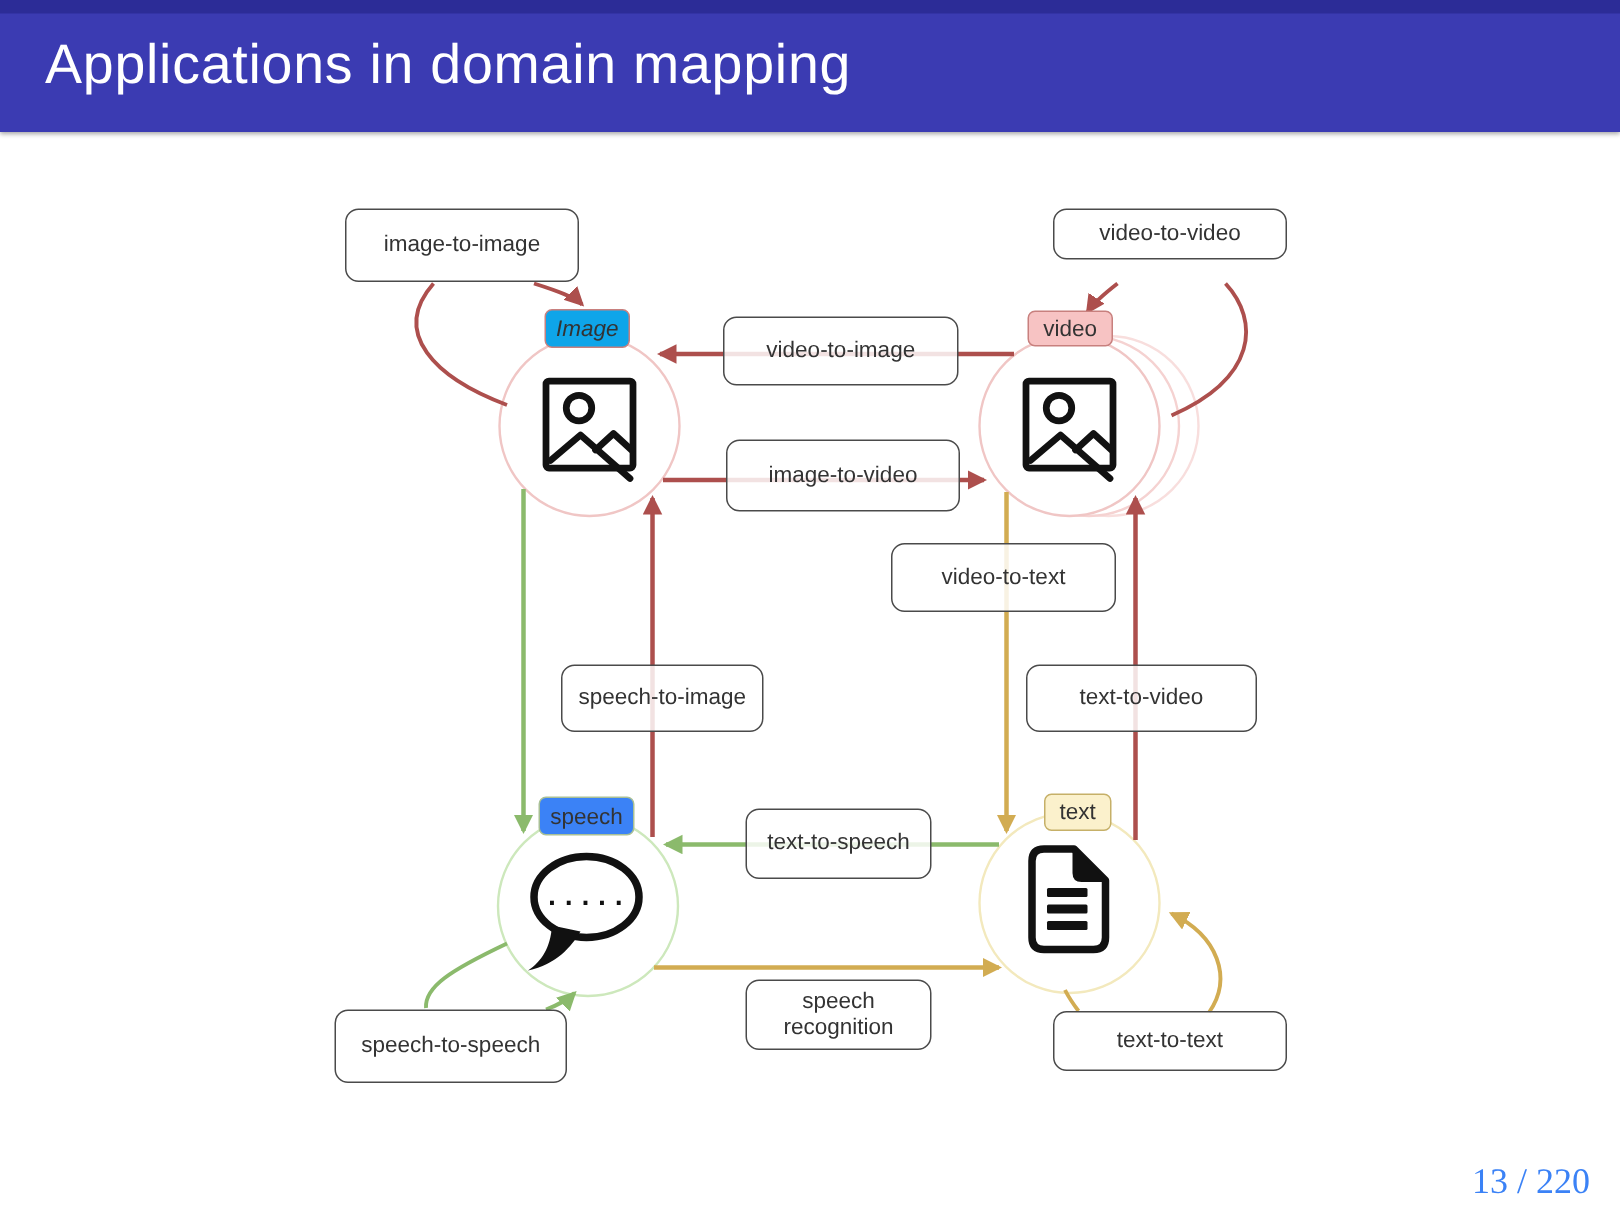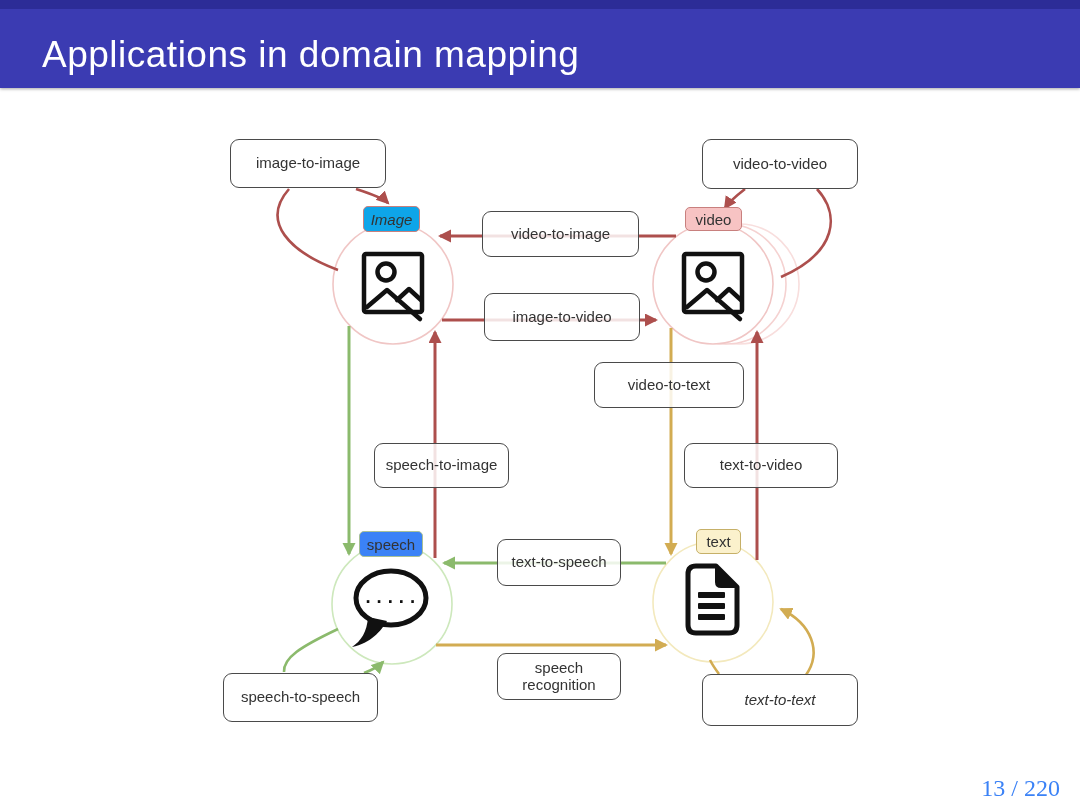--- a/index.html
+++ b/index.html
@@ -10,21 +10,21 @@
   
   .header{
     position:absolute;left:0;top:0;width:1080px;height:88px;
     background:#3b3bb2;box-shadow:0 1px 3px rgba(0,0,0,.35);
   }
   .header::before{
     content:"";position:absolute;left:0;top:0;width:100%;height:9px;
     background:#2c2c97;
   }
   .header h1{
-    margin:12px;padding:22px 0 0 30px;font-size:37px;font-weight:400;
+    margin:0;padding:22px 0 0 30px;font-size:37px;font-weight:400;
     color:#ffffff;letter-spacing:.5px;
   }
   
   .diagram-svg{position:absolute;left:0;top:0;}
   
   .elabel{
     position:absolute;box-sizing:border-box;
     display:flex;align-items:center;justify-content:center;text-align:center;
     border:1.6px solid #4a4a4a;border-radius:9px;
     background:rgba(255,255,255,.84);
@@ -122,30 +122,30 @@
     <g>
       <path d="M 696 566 H 716 L 737 587 V 625 Q 737 633 729 633 H 696 Q 688 633 688 625 V 574 Q 688 566 696 566 Z" fill="#fff" stroke="#111" stroke-width="5" stroke-linejoin="round"></path>
       <path d="M 715 565 L 738 588 L 721 588 Q 715 588 715 582 Z" fill="#111"></path>
       <rect x="698" y="592" width="27" height="6" rx="1" fill="#111"></rect>
       <rect x="698" y="603" width="27" height="6" rx="1" fill="#111"></rect>
       <rect x="698" y="614" width="27" height="6" rx="1" fill="#111"></rect>
     </g>
   </svg>
 
   <div class="elabel" style="left:230px;top:139px;width:156px;height:49px;">image-to-image</div>
-  <div class="elabel" style="left:702px;top:139px;width:156px;height:50px;text-align:center;">video-to-video</div>
+  <div class="elabel" style="left:702px;top:139px;width:156px;height:34px;text-align:center;">video-to-video</div>
   <div class="elabel" style="left:482px;top:211px;width:157px;height:46px;">video-to-image</div>
   <div class="elabel" style="left:484px;top:293px;width:156px;height:48px;">image-to-video</div>
   <div class="elabel" style="left:374px;top:443px;width:135px;height:45px;">speech-to-image</div>
   <div class="elabel" style="left:594px;top:362px;width:150px;height:46px;">video-to-text</div>
   <div class="elabel" style="left:684px;top:443px;width:154px;height:45px;">text-to-video</div>
   <div class="elabel" style="left:497px;top:539px;width:124px;height:47px;">text-to-speech</div>
   <div class="elabel" style="left:497px;top:628px;width:124px;height:47px;margin-top:25px;">speech recognition</div>
   <div class="elabel" style="left:223px;top:673px;width:155px;height:49px;">speech-to-speech</div>
-  <div class="elabel" style="left:702px;top:674px;width:156px;height:52px;font-style:italic;">text-to-text</div>
+  <div class="elabel" style="left:702px;top:674px;width:156px;height:40px;">text-to-text</div>
 
   <div class="badge badge-image" style="left:363px;top:206px;width:57px;height:26px;">Image</div>
   <div class="badge badge-video" style="left:685px;top:207px;width:57px;height:24px;">video</div>
   <div class="badge badge-speech" style="left:359px;top:531px;width:64px;height:26px;">speech</div>
   <div class="badge badge-text" style="left:696px;top:529px;width:45px;height:25px;">text</div>
 
   <div class="page-num">13 / 220</div>
 
 </div>
 

